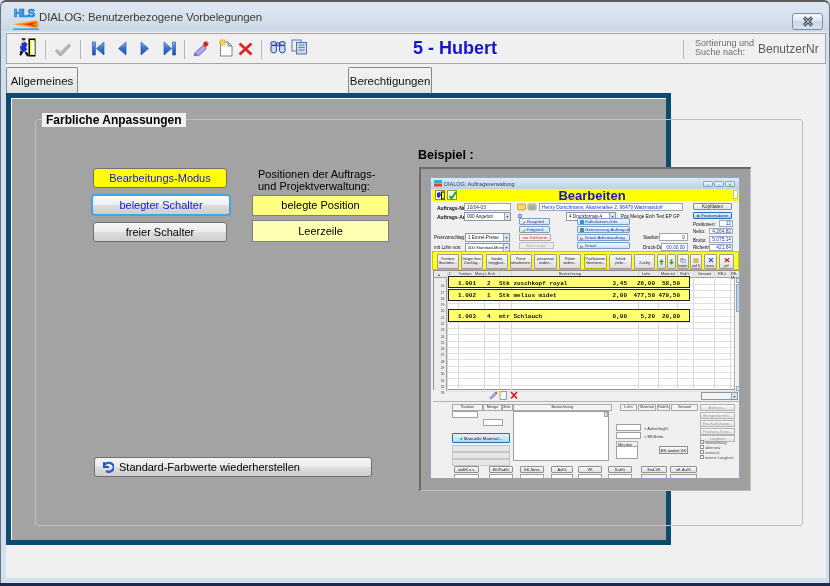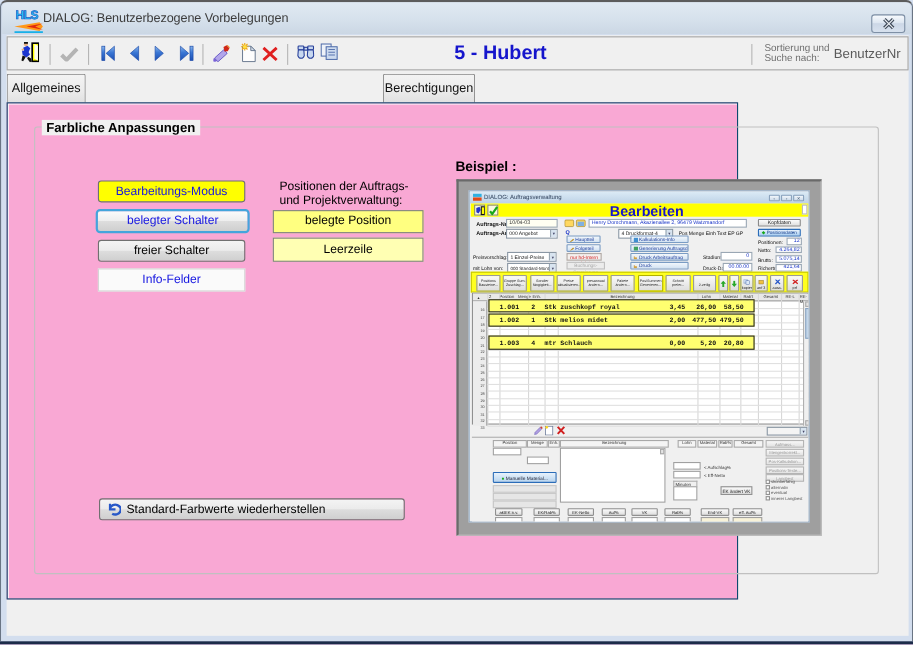--- a/index.html
+++ b/index.html
@@ -12,21 +12,21 @@
 #titletext { position:absolute; left:37px; top:9px; font-size:11.5px; letter-spacing:-0.1px; color:#3c3c3c; }
 #closebtn { position:absolute; left:790px; top:11px; width:31px; height:17px; border:1px solid #7e8fa5; border-radius:3px; background:linear-gradient(#f7fafd, #dde6f1 45%, #ccd7e6 50%, #d7e1ee); }
 #client { position:absolute; left:5px; top:30px; width:820px; height:546px; background:#f0f0f0; }
 #toolbar { position:absolute; left:0px; top:1px; width:820px; height:31px; background:#f0f0f0; border:1px solid #a5a5a5; }
 .tsep { position:absolute; top:6px; width:1px; height:19px; background:#b5b5b5; }
 #hubert { position:absolute; left:358px; top:4px; width:180px; text-align:center; font-size:18px; font-weight:bold; color:#1515cc; }
 #sortlbl { position:absolute; left:688px; top:5px; width:100px; text-align:left; font-size:9px; color:#6e6e6e; line-height:8.5px; }
 #benutzer { position:absolute; left:751px; top:8px; width:64px; font-size:12px; color:#5a5a5a; }
 .tab { position:absolute; top:35px; height:27px; background:linear-gradient(#f3f3f3,#ececec 55%,#e0e0e0); border:1px solid #898989; border-bottom:none; border-radius:2px 2px 0 0; font-size:11.5px; color:#111; text-align:center; padding-top:7px; white-space:nowrap; }
 #tabsel { position:absolute; left:249px; top:32px; width:93px; height:30px; background:#f4f4f4; border:1px solid #898989; border-bottom:none; border-radius:2px 2px 0 0; font-size:11.5px; color:#111; text-align:center; padding-top:9px; z-index:3; }
-#page { position:absolute; left:0px; top:61px; width:665px; height:452px; background:#f9a8d4; border:1px solid #0c4a6e; box-shadow:inset 1px 1px 0 #fdfdfd; z-index:2; }
+#page { position:absolute; left:0px; top:61px; width:665px; height:452px; background:#a3a3a3; border:5px solid #0c4a6e; box-shadow:inset 1px 1px 0 #fdfdfd; z-index:2; }
 #groupbox { position:absolute; left:24px; top:21px; width:768px; height:407px; border:1px solid #c0c0c0; border-radius:3px; }
 #grouplabel { position:absolute; left:6px; top:-7px; background:#f0f0f0; padding:0 4px; font-size:12px; font-weight:bold; color:#000; }
 #statusbar { position:absolute; left:0px; top:521px; width:819px; height:24px; background:#f0f0f0; border:1px solid #a5a5a5; }
 .datebox { position:absolute; width:68px; height:17px; background:#fbfbfb; border:1px solid #8a8a8a; box-shadow:inset 1px 1px 0 #dcdcdc; color:#1515cc; font-size:11.5px; text-align:center; line-height:15px; }
 .btnwin { position:absolute; border:1px solid #707070; border-radius:3px; text-align:center; font-size:11px; }
 #btn-bearb { left:82px; top:70px; width:134px; height:20px; background:#ffff00; color:#1515e0; line-height:18px; }
 #btn-beleg { position:absolute; left:80px; top:96px; width:140px; height:22px; border:2px solid #44a5dc; border-radius:4px; background:linear-gradient(#fbfbfb,#eeeeee 48%,#dddddd 52%,#cfcfcf); color:#1515e0; line-height:18px; text-align:center; font-size:11px; }
 #btn-frei { left:82px; top:124px; width:134px; height:20px; background:linear-gradient(#f4f4f4,#ebebeb 48%,#dddddd 52%,#cfcfcf); color:#000; line-height:18px; }
 #btn-info { position:absolute; left:82px; top:150px; width:134px; height:21px; background:#fafafa; border:1px solid #d5d5d5; color:#1515e0; line-height:19px; text-align:center; font-size:11px; }
 #postext { position:absolute; left:247px; top:70px; font-size:11px; color:#000; line-height:12px; }
@@ -171,21 +171,20 @@
     <div class="tab" style="left:0px; width:72px;">Allgemeines</div>
     <div class="tab" style="left:342px; width:84px;">Berechtigungen</div>
     <div class="tab" style="left:523px; width:85px;margin-top:40px;">Kommunikation</div>
     <div id="page">
       <div id="groupbox">
           <div id="grouplabel">Farbliche Anpassungen</div>
         </div>
       <div id="btn-bearb" class="btnwin">Bearbeitungs-Modus</div>
       <div id="btn-beleg">belegter Schalter</div>
       <div id="btn-frei" class="btnwin">freier Schalter</div>
-      <div id="btn-info">Info-Felder</div>
       <div id="postext">Positionen der Auftrags-<br>und Projektverwaltung:</div>
       <div id="pos1">belegte Position</div>
       <div id="pos2">Leerzeile</div>
       <div id="restore"><svg class="abs" style="left:6px; top:3px;" width="13" height="13" viewBox="0 0 13 13">
             <path d="M3 1 L3 6 L8 6" fill="none" stroke="#2858c8" stroke-width="2"></path>
             <path d="M3 5 a5 4.5 0 1 1 2 5" fill="none" stroke="#2858c8" stroke-width="2.2"></path>
           </svg>Standard-Farbwerte wiederherstellen</div>
       <div id="beispiel">Beispiel :</div>
       <div id="frame">
           <div id="mini">

